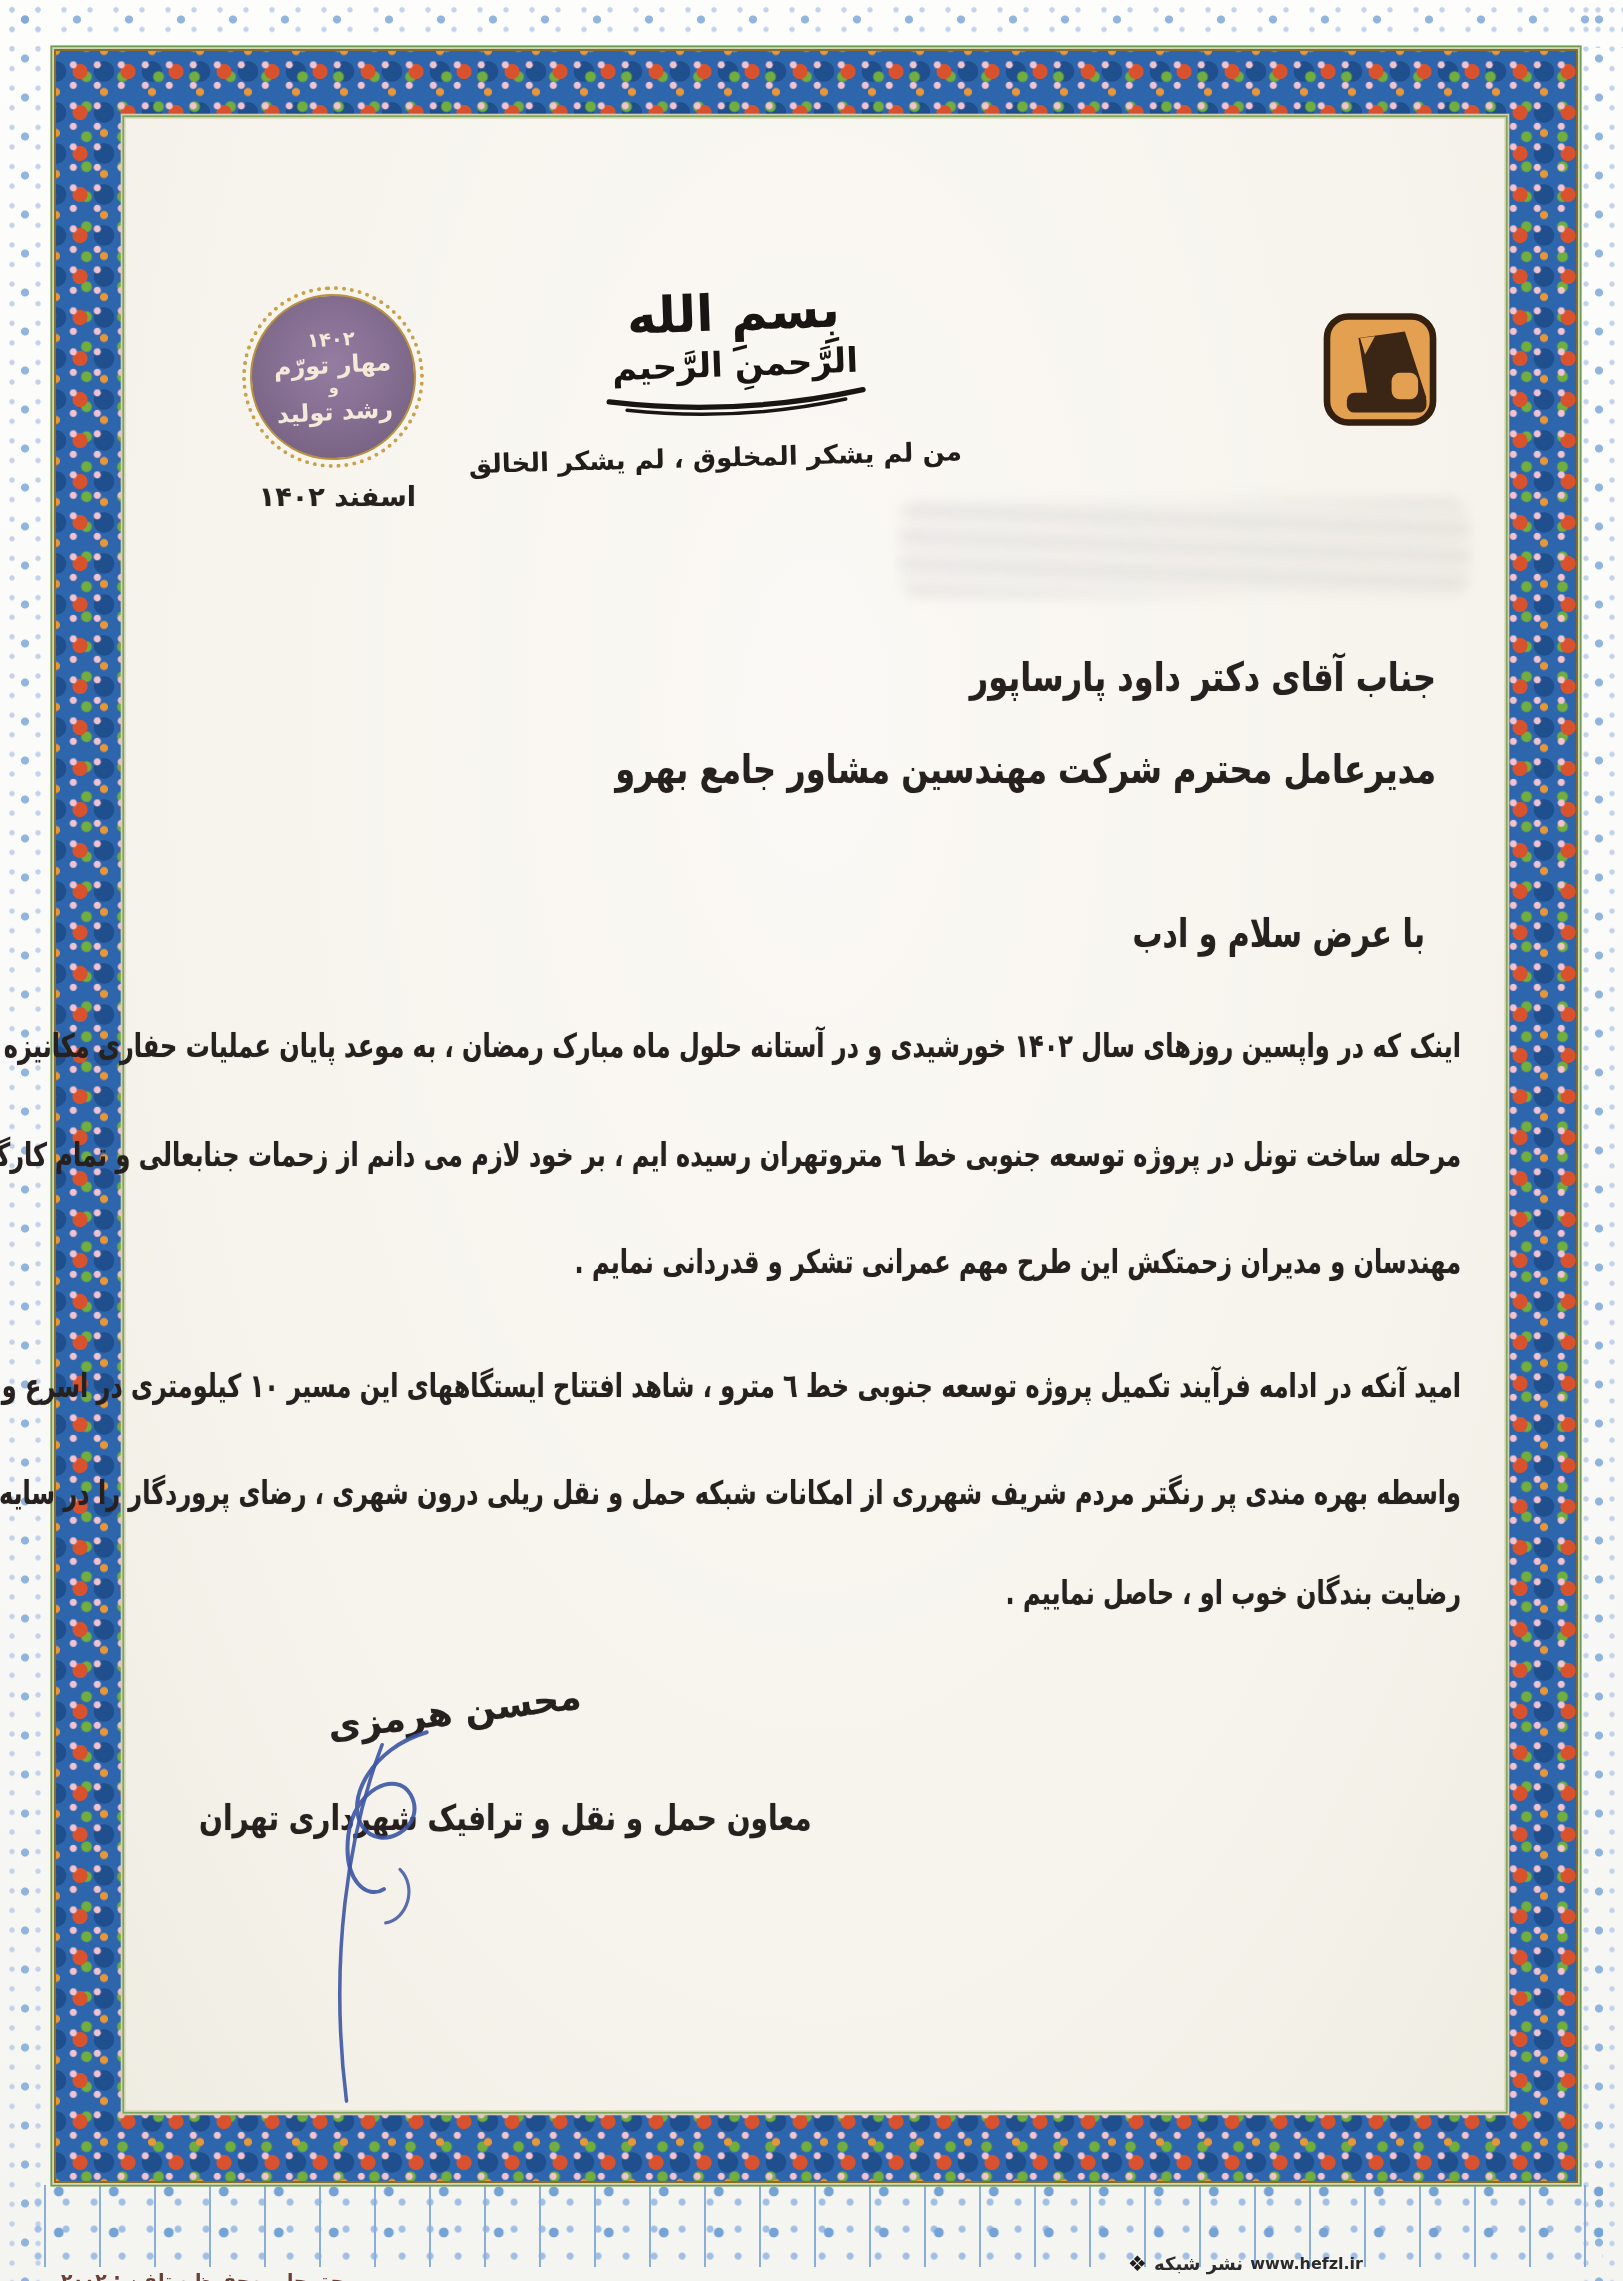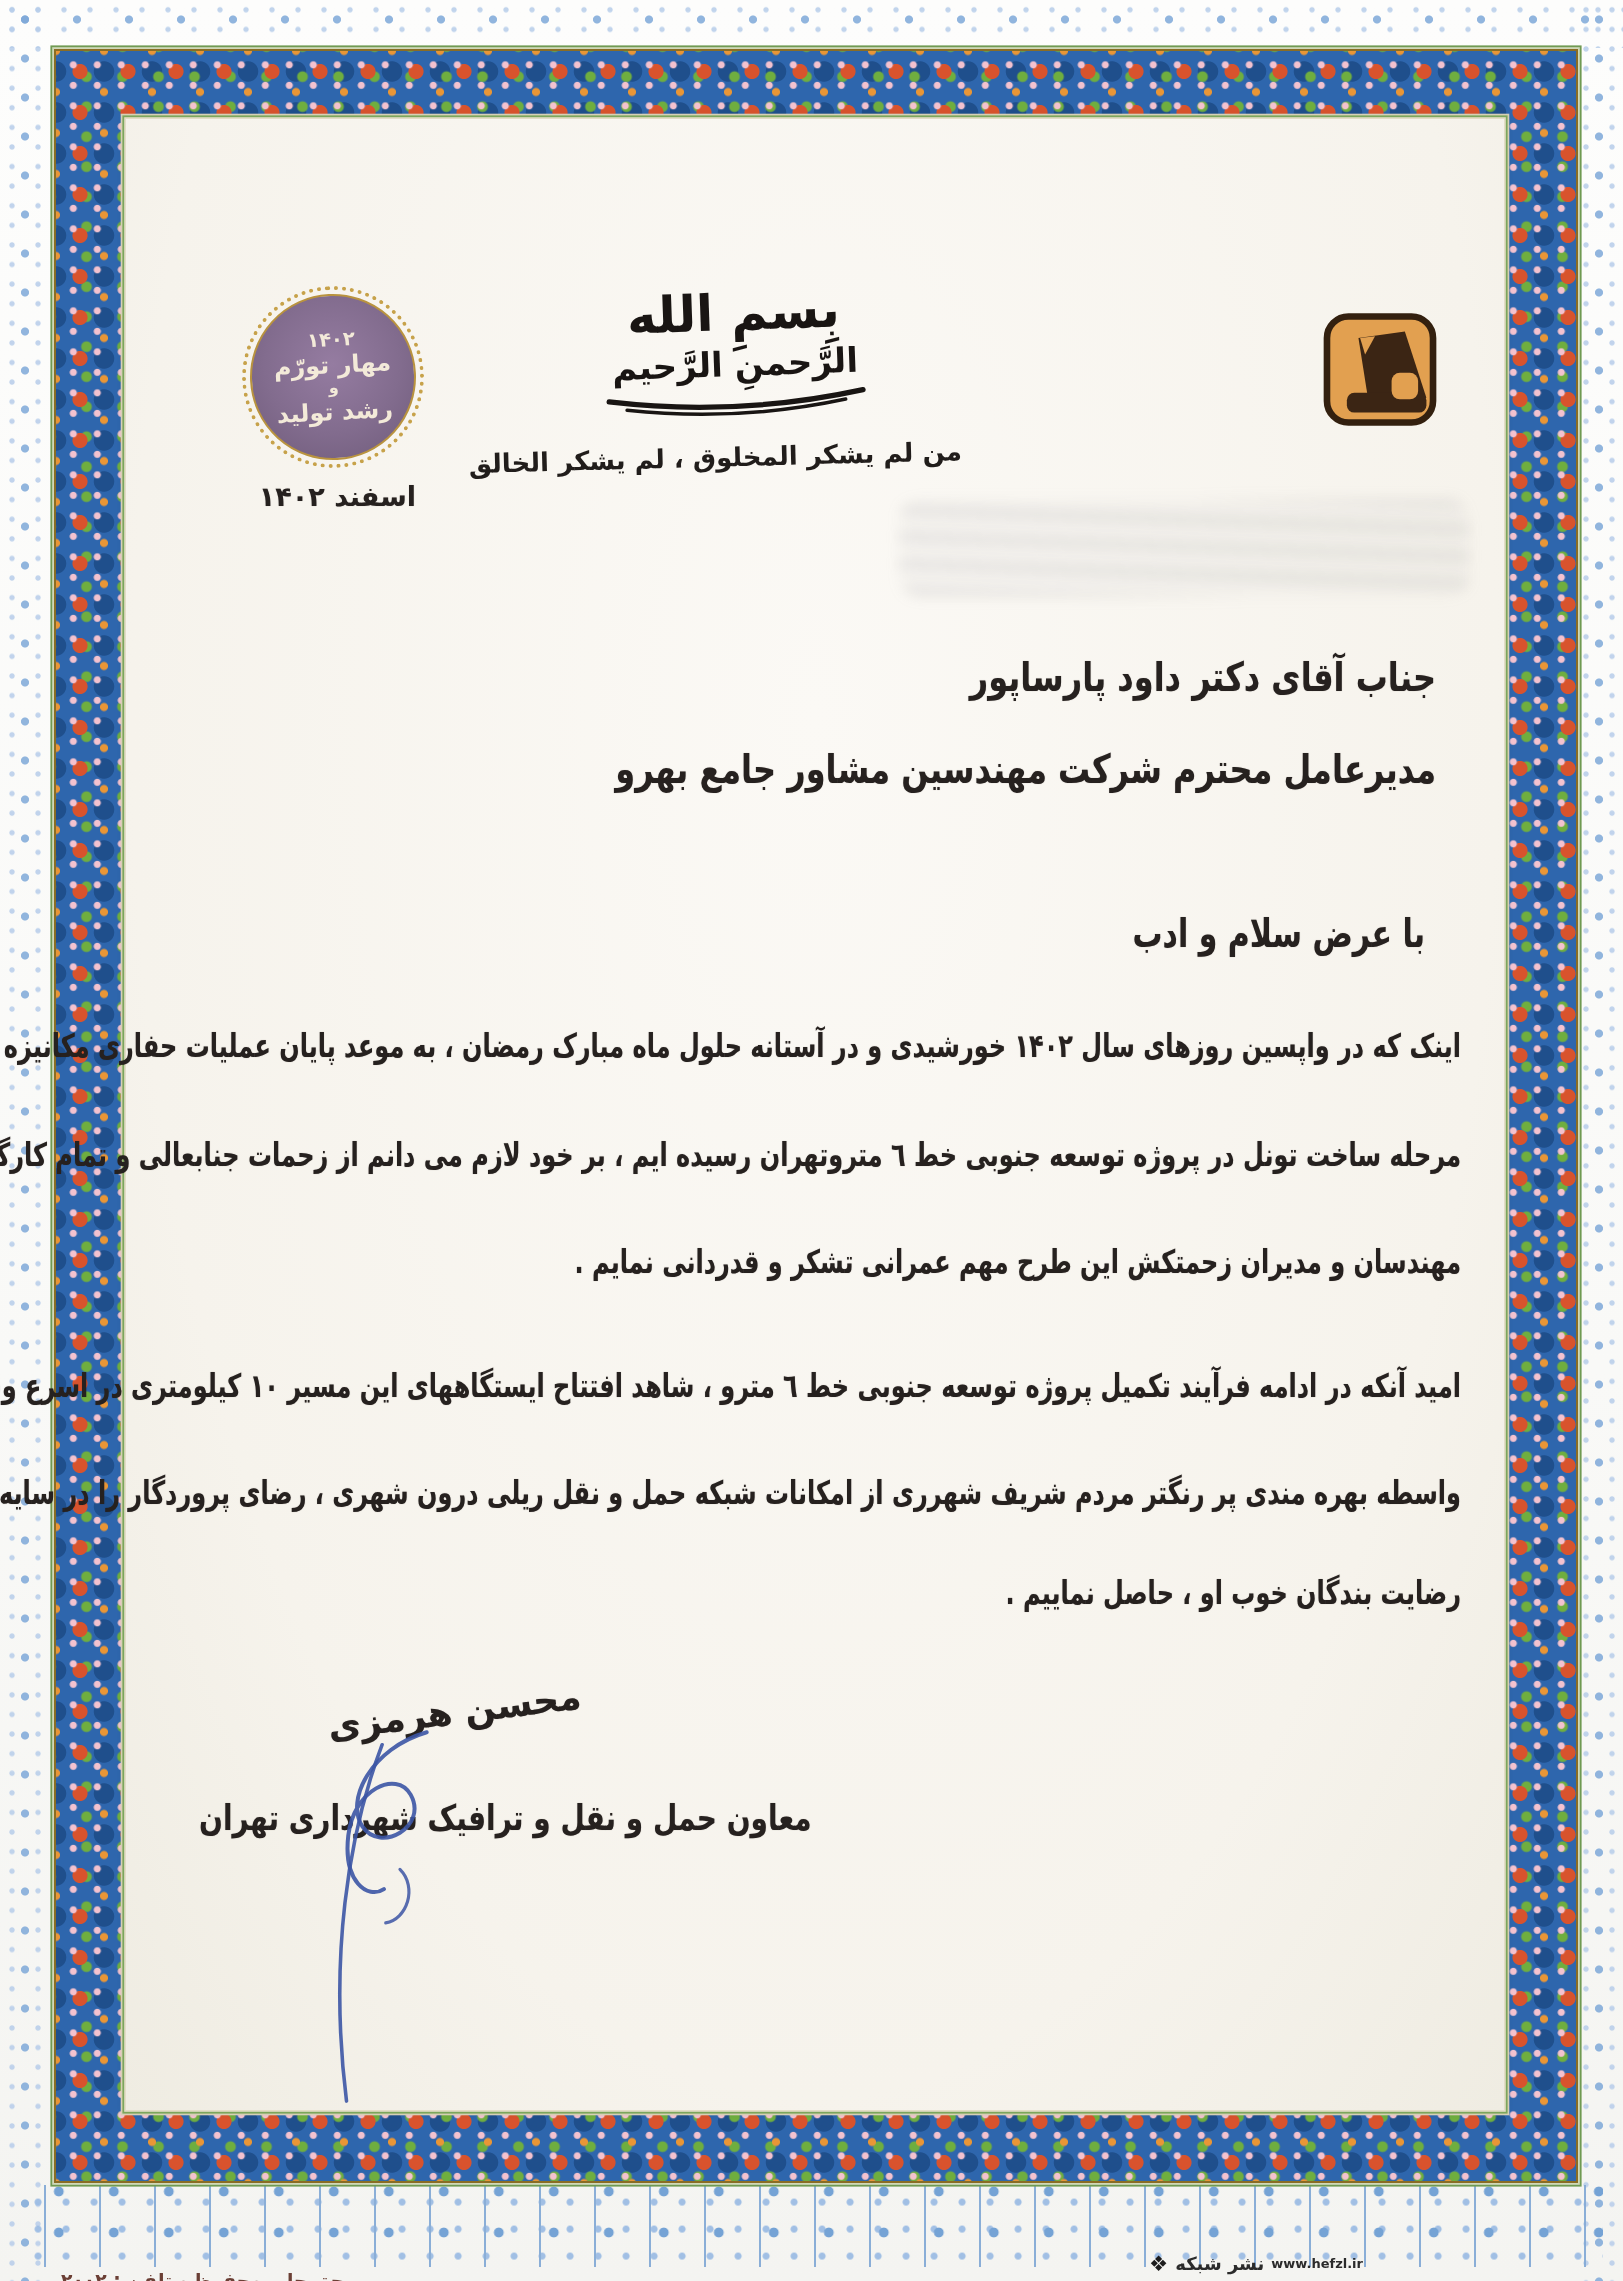--- a/index.html
+++ b/index.html
@@ -97,21 +97,21 @@
     position:absolute;left:900px;top:499px;width:570px;height:98px;border-radius:21.4px;
     background:repeating-linear-gradient(2deg,rgba(125,125,130,.14) 0 12.5px,rgba(165,165,170,.05) 12.5px 27px);
     filter:blur(6.2px);
   }
   
   .footer-right{
     position:absolute;right:260px;top:2251px;display:flex;flex-direction:row-reverse;align-items:center;gap:7.1px;
     font-size:18px;color:#2b2b2b;font-weight:700;
   }
   .footer-mark{font-size:21.4px;color:#1c1c1c;}
-  .footer-web{direction:ltr;font-size:13px;}
+  .footer-web{direction:ltr;font-size:16px;}
   .copyright-partial{
     position:absolute;left:62px;top:2270px;font-size:18.7px;font-weight:700;color:#6b3f35;white-space:nowrap;direction:rtl;
   }
 </style>
 </head>
 <body>
 
 <div class="page">
 
   <div class="orn orn-top"></div>

